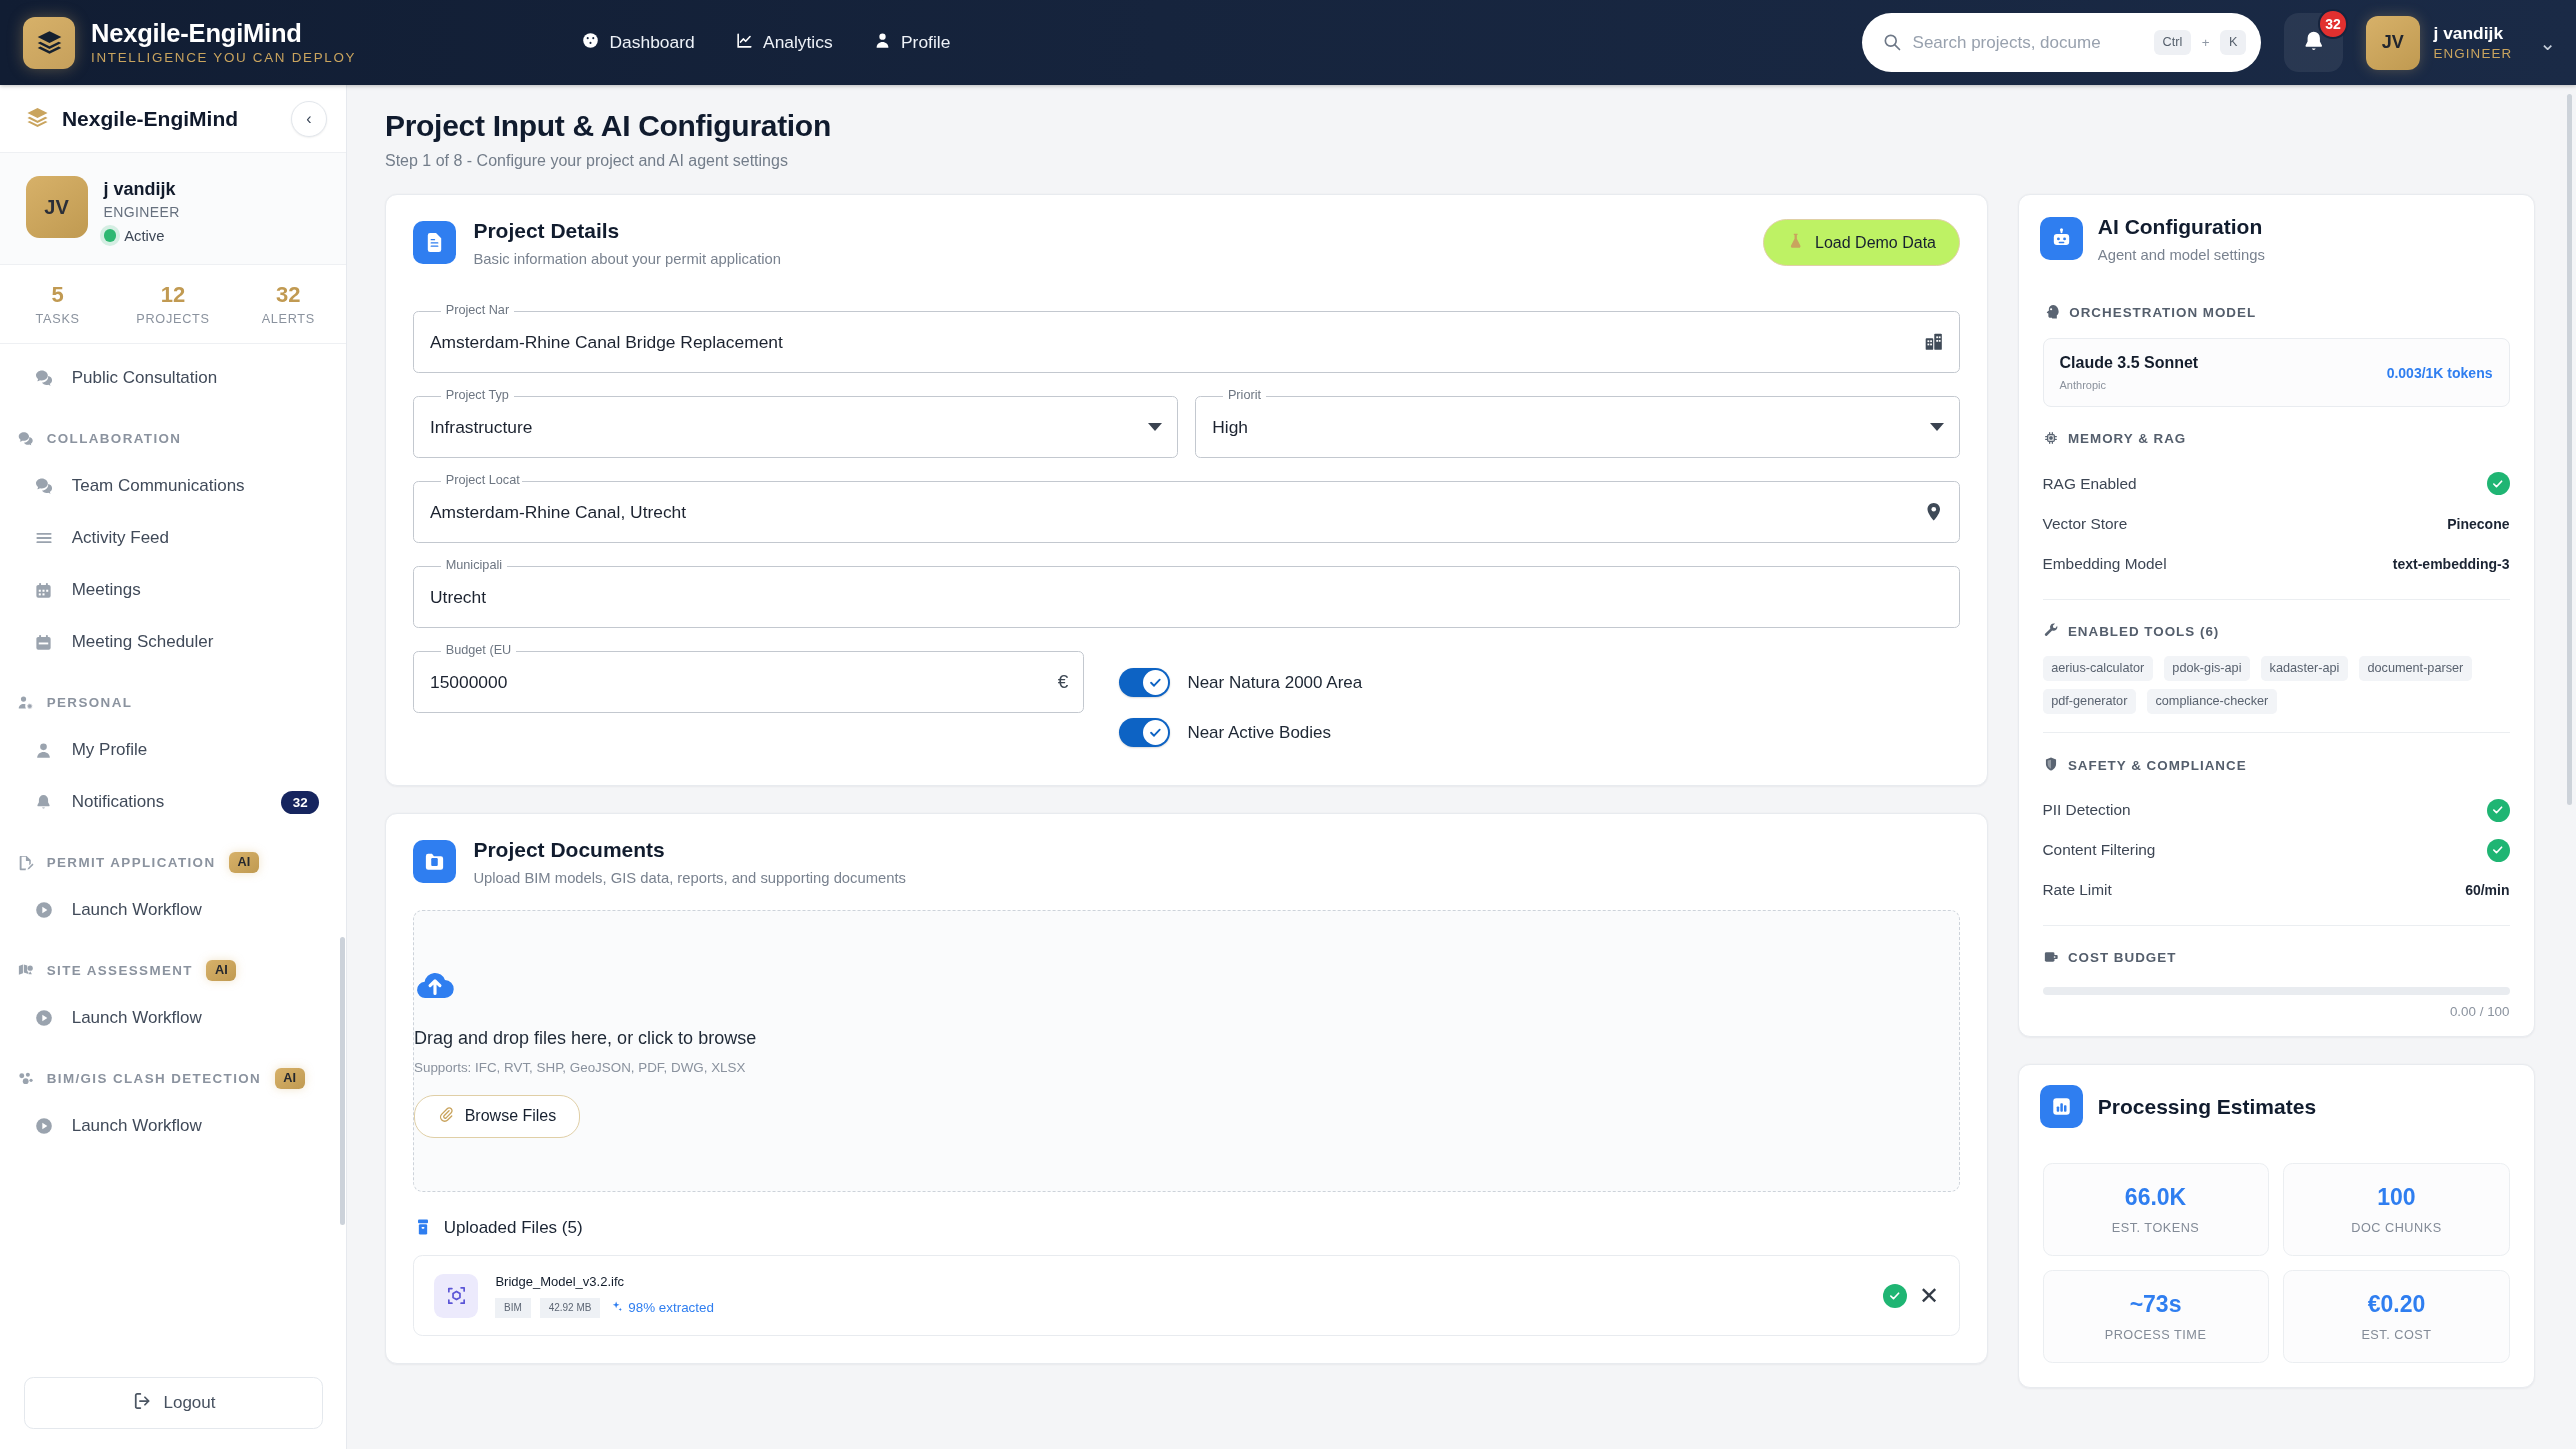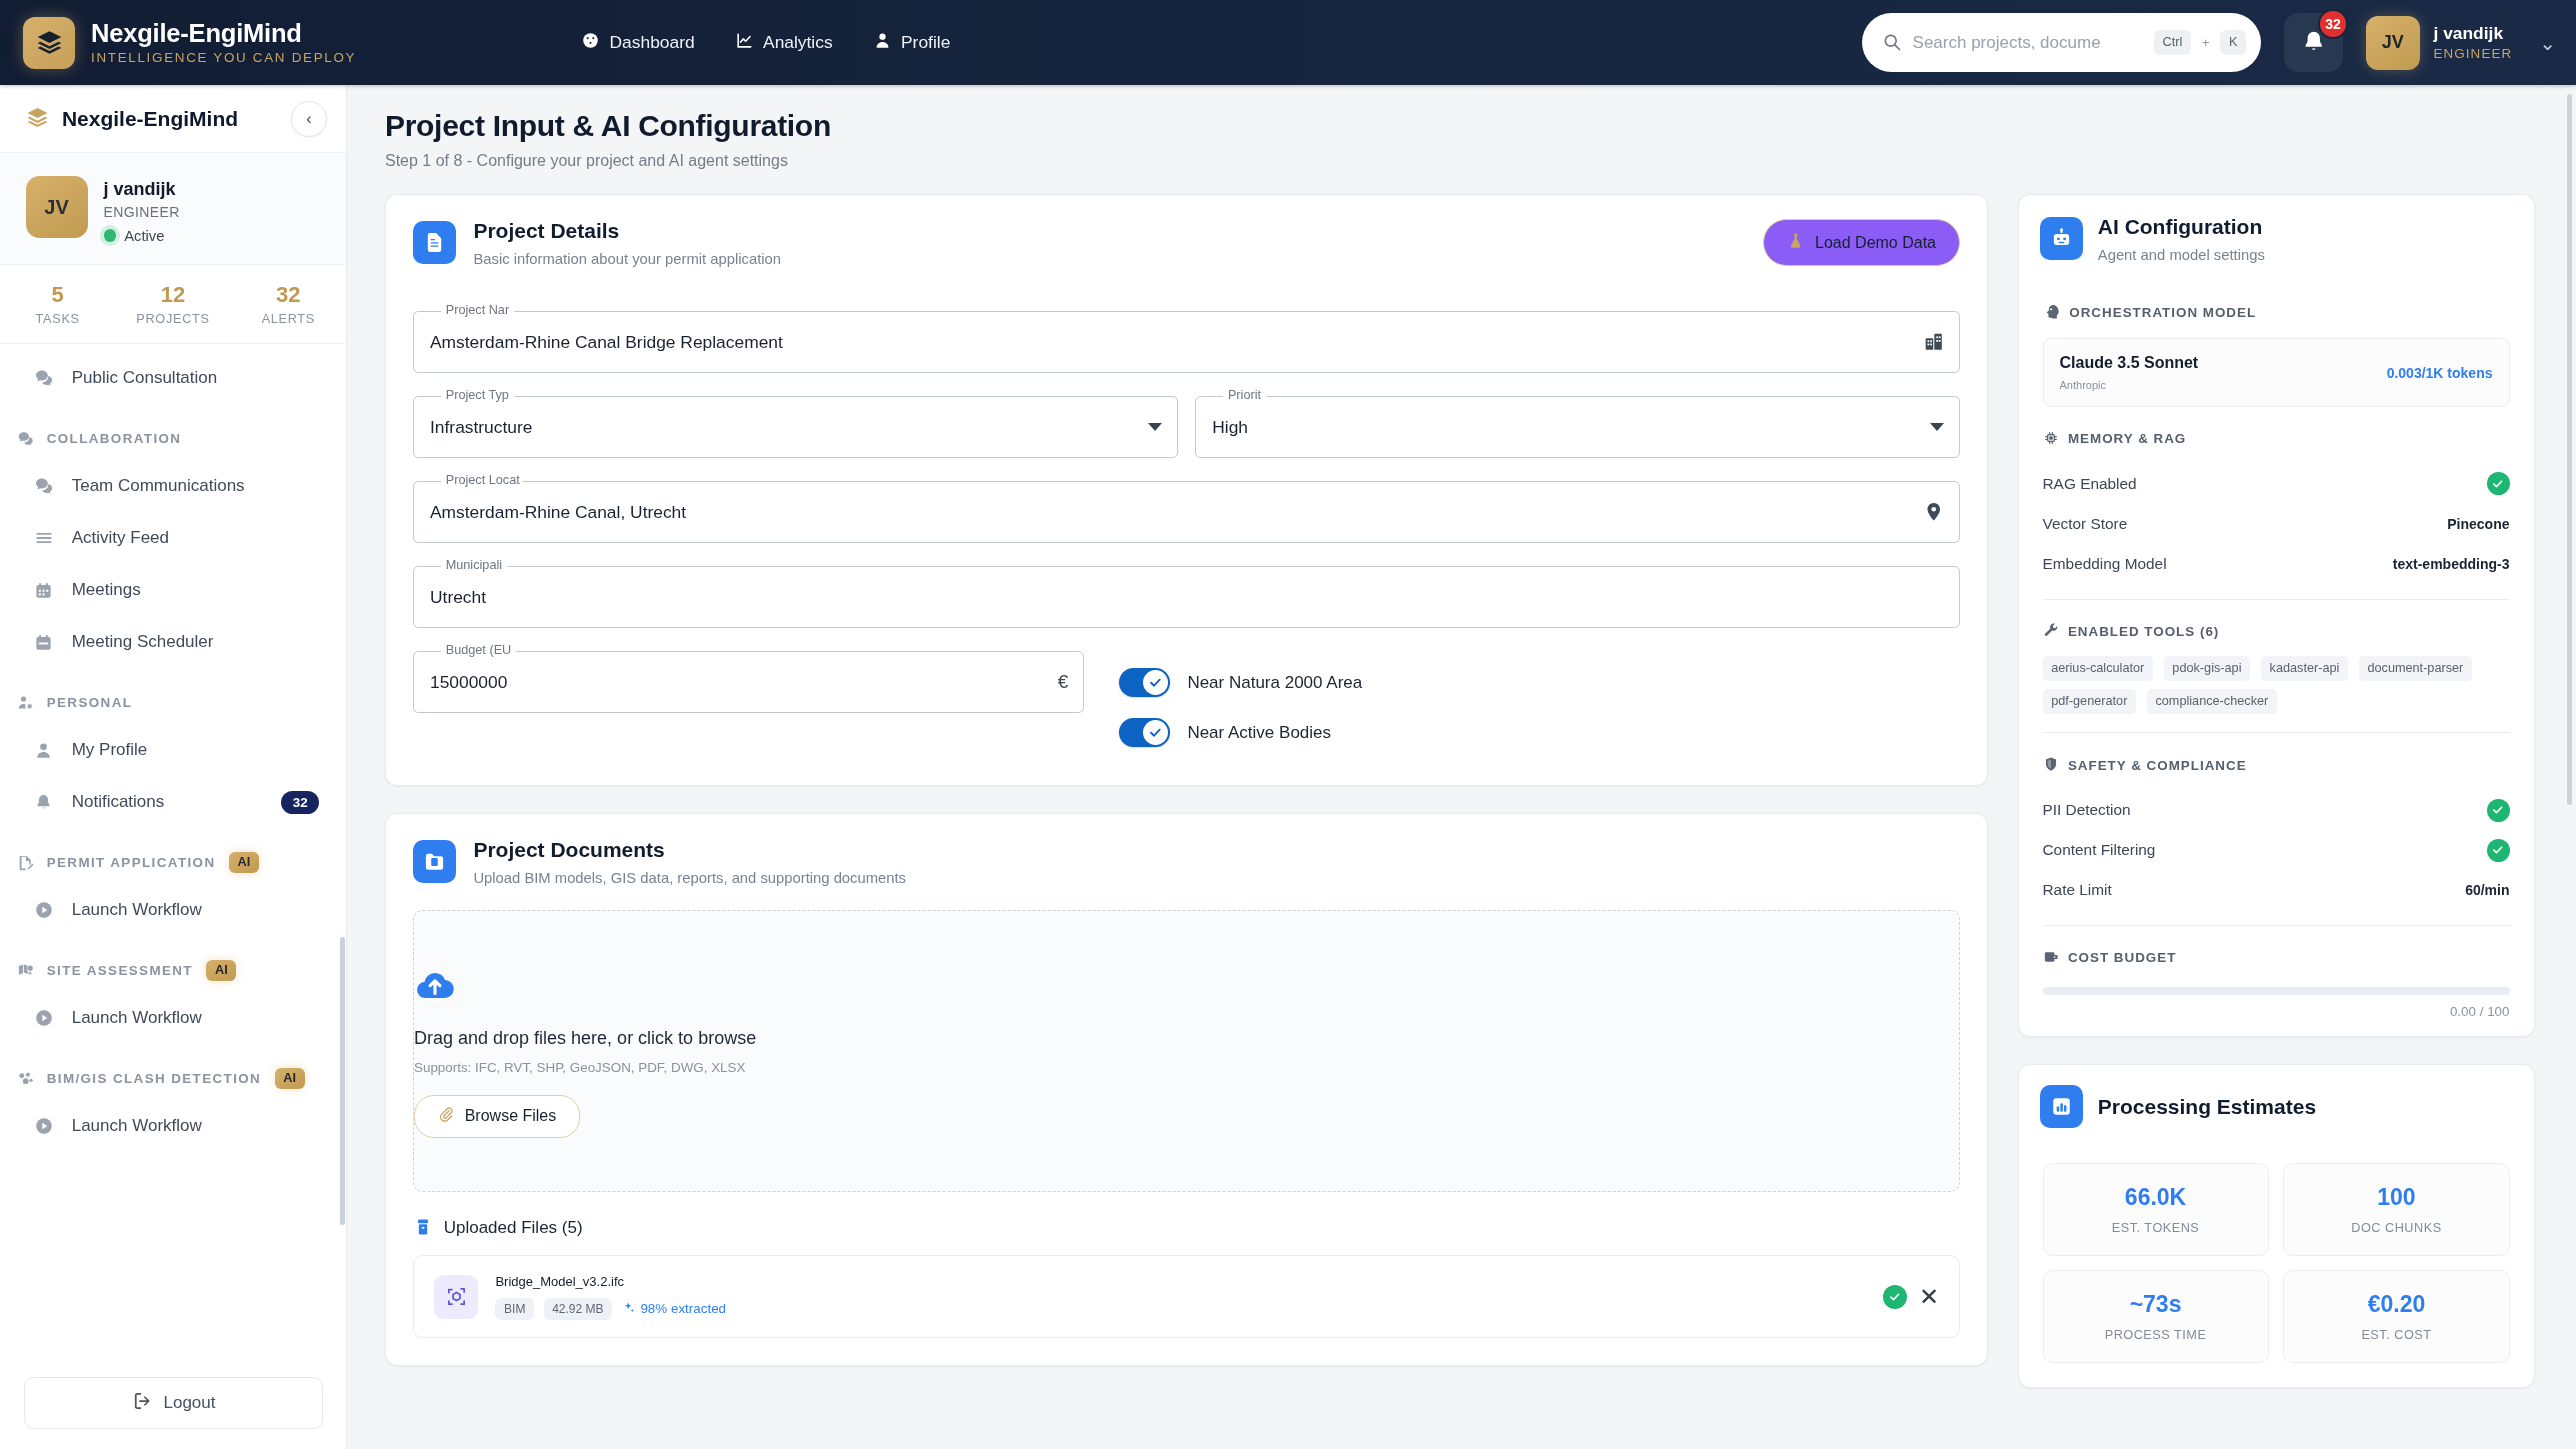--- a/index.html
+++ b/index.html
@@ -137,21 +137,21 @@
   .card-head { display:flex; align-items:center; padding: 24px 27px 21.5px; }
   .card-icon {
     width:43px;height:43px;border-radius:10px;background:#2f7ef0;color:#fff;
     display:flex;align-items:center;justify-content:center;flex:none;
   }
   .card-head-text { margin-left:17.4px; }
   .card-title { font-size:21px; font-weight:700; color:#111c2e; }
   .card-desc { font-size:14.8px; color:#79828f; margin-top:8px; }
   .demo-btn {
     margin-left:auto; display:flex;align-items:center;gap:10.7px;
-    border:0.7px solid #e0cfa6; border-radius: 24px; background:#8b5cf6;
+    border:0.7px solid #e0cfa6; border-radius: 24px; background:#bef264;
     padding: 12px 23px; font-size:16px; color:#16202f; cursor:pointer;
   }
   .card-body { padding: 0 27px 27px; }
 
   
   .field { position:relative; margin-top: 23px; }
   .field .box {
     border:0.7px solid #c3c8cf; border-radius: 5.4px; height: 62px;
     display:flex; align-items:center; padding: 0 14.8px 0 16px; background:#fff;
   }
@@ -194,21 +194,21 @@
   .uploaded-head { display:flex; align-items:center; gap:10.7px; margin-top: 25.5px; }
   .uploaded-title { font-size:17px; color:#1a2433; }
   .file-row {
     margin-top: 16px; border:0.7px solid #e8ebef; border-radius:9.4px; background:#fff;
     display:flex; align-items:center; padding: 17.4px 20px; gap: 17.4px;
   }
   .file-ic { width:44px;height:44px;border-radius:9.4px;background:#eceafc;color:#5b55d6;
     display:flex;align-items:center;justify-content:center;flex:none;}
   .file-name { font-size:13px; color:#121c2b; }
   .file-meta { display:flex; align-items:center; gap:9.4px; margin-top:9.4px; }
-  .chip { background:#eef1f5; color:#5d6674; font-size:12px; border-radius:6px; padding:4.7px 8.7px; line-height:1;}
+  .chip { background:#eef1f5; color:#5d6674; font-size:10px; border-radius:0; padding:4.7px 8.7px; line-height:1;}
   .extract { color:#2f7ef0; font-size:13.4px; display:flex;align-items:center; gap:5.4px;}
   .ok-circle { width:24px;height:24px;border-radius:50%;background:#1fb573;display:flex;align-items:center;justify-content:center;color:#fff;flex:none;}
   .x-btn { color:#333b46; font-size:24px; line-height:1; cursor:pointer; margin-left: 12px;}
 
   
   .sec-block { padding: 0 24px; }
   .sec-hd { display:flex; align-items:center; gap:9.4px; padding: 23px 0 16px; }
   .sec-hd .t { font-size:13.4px; font-weight:700; color:#545e6c; letter-spacing:1px; }
   .model-card { border:0.7px solid #e9ecf0; border-radius:8px; padding: 14.8px 16px; display:flex; align-items:center; background:#fcfcfd;}
   .model-name { font-size:16px; font-weight:700; color:#141d2c; }

